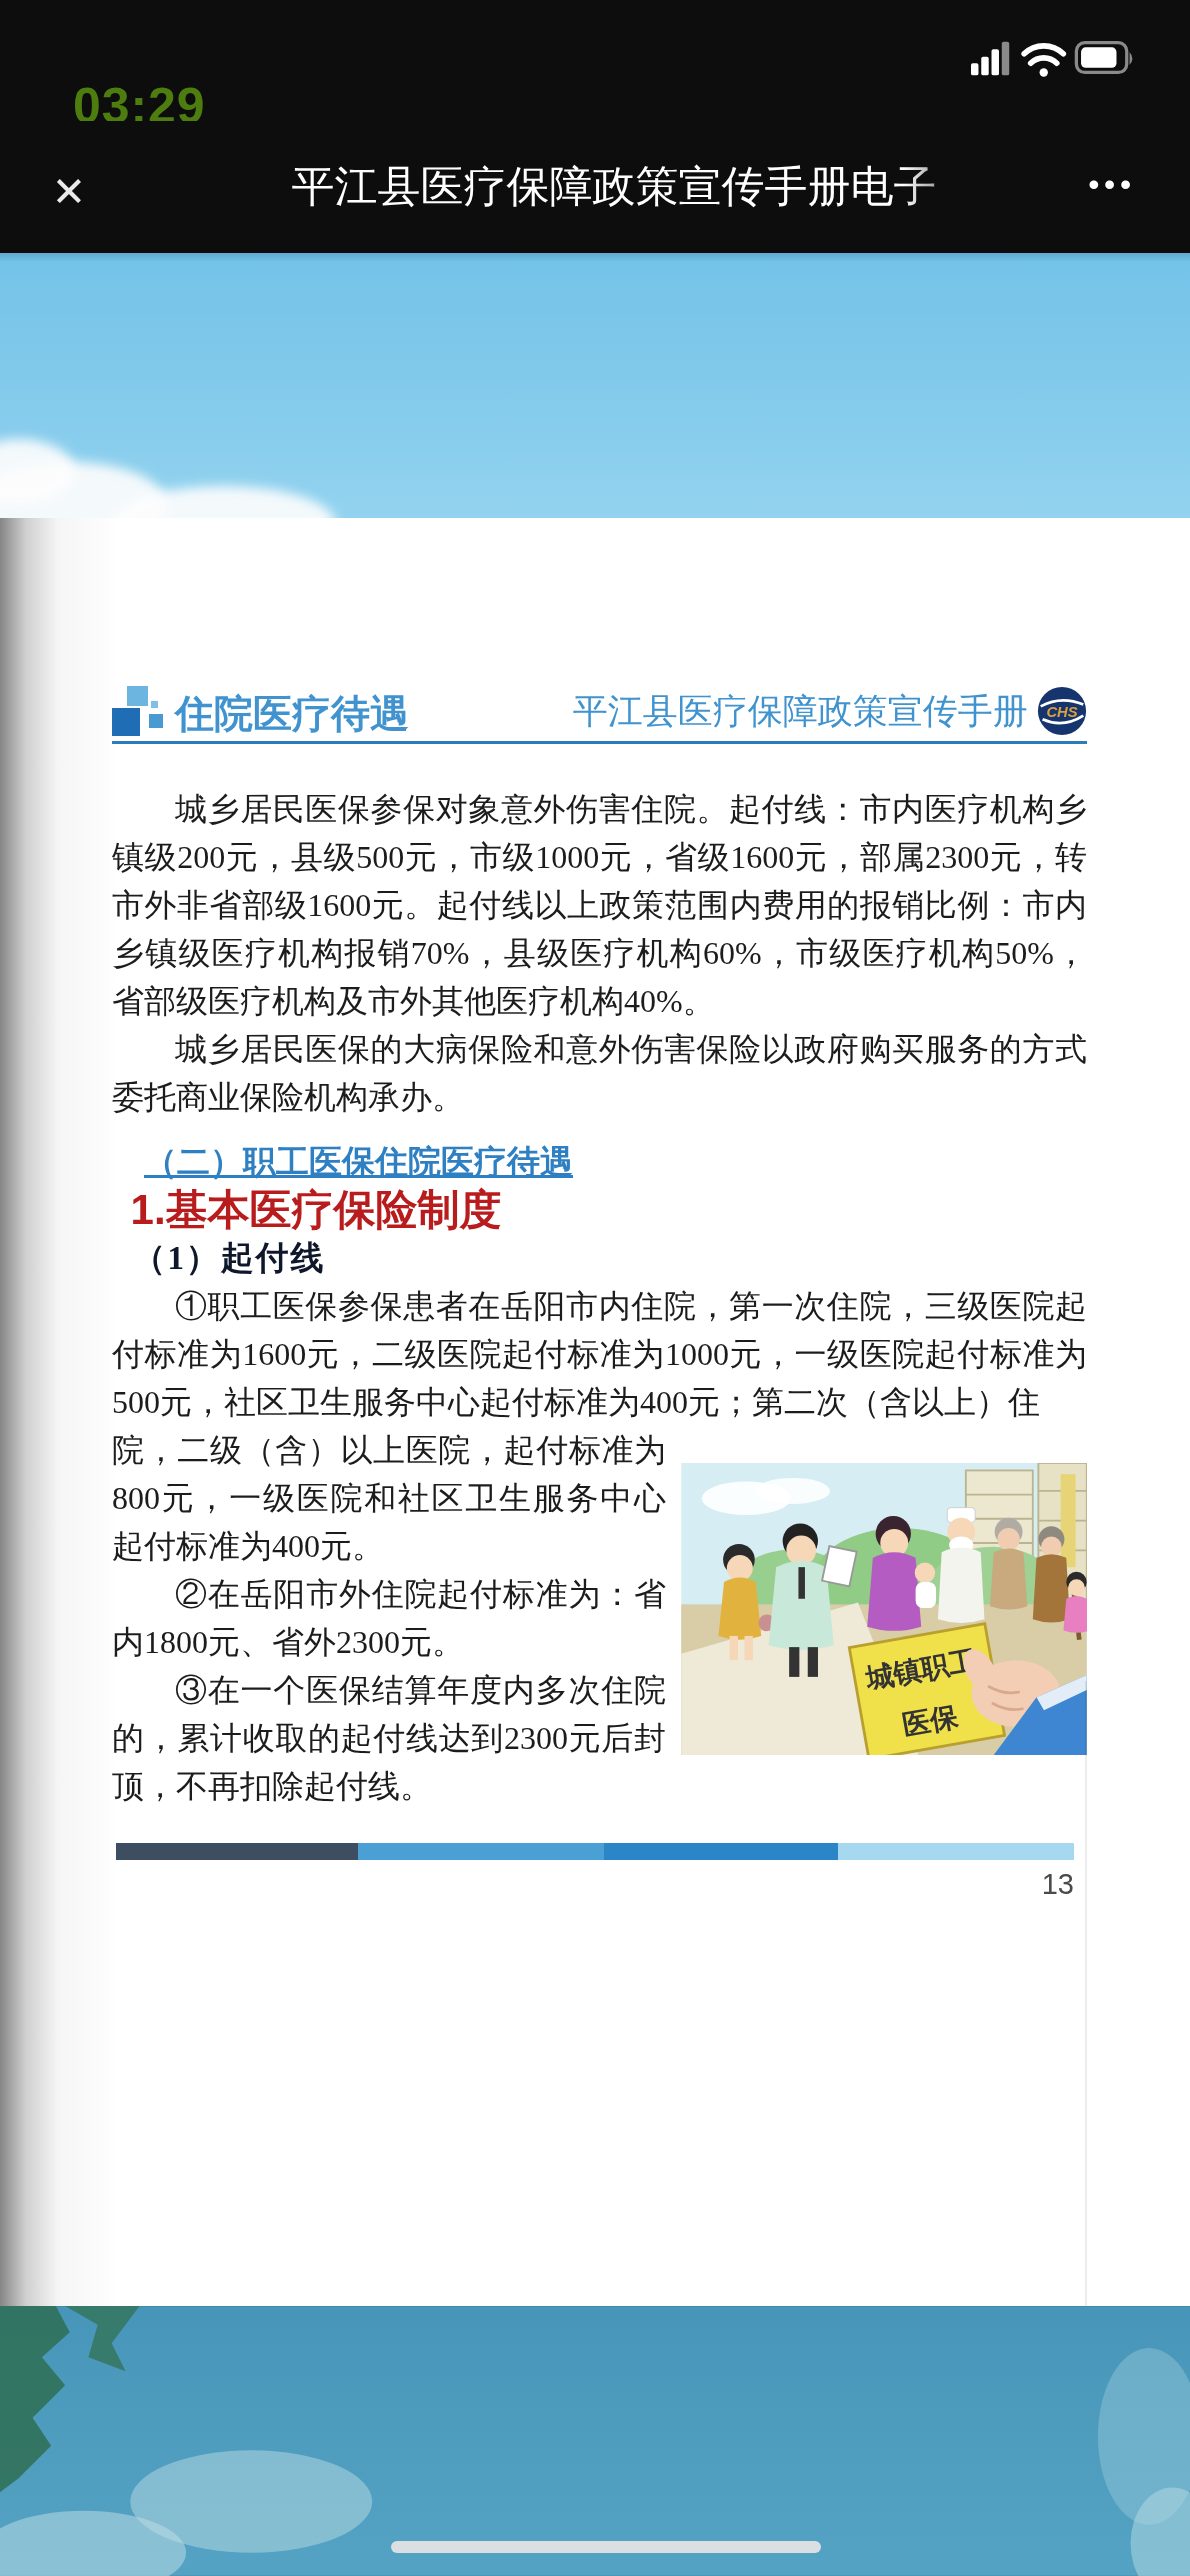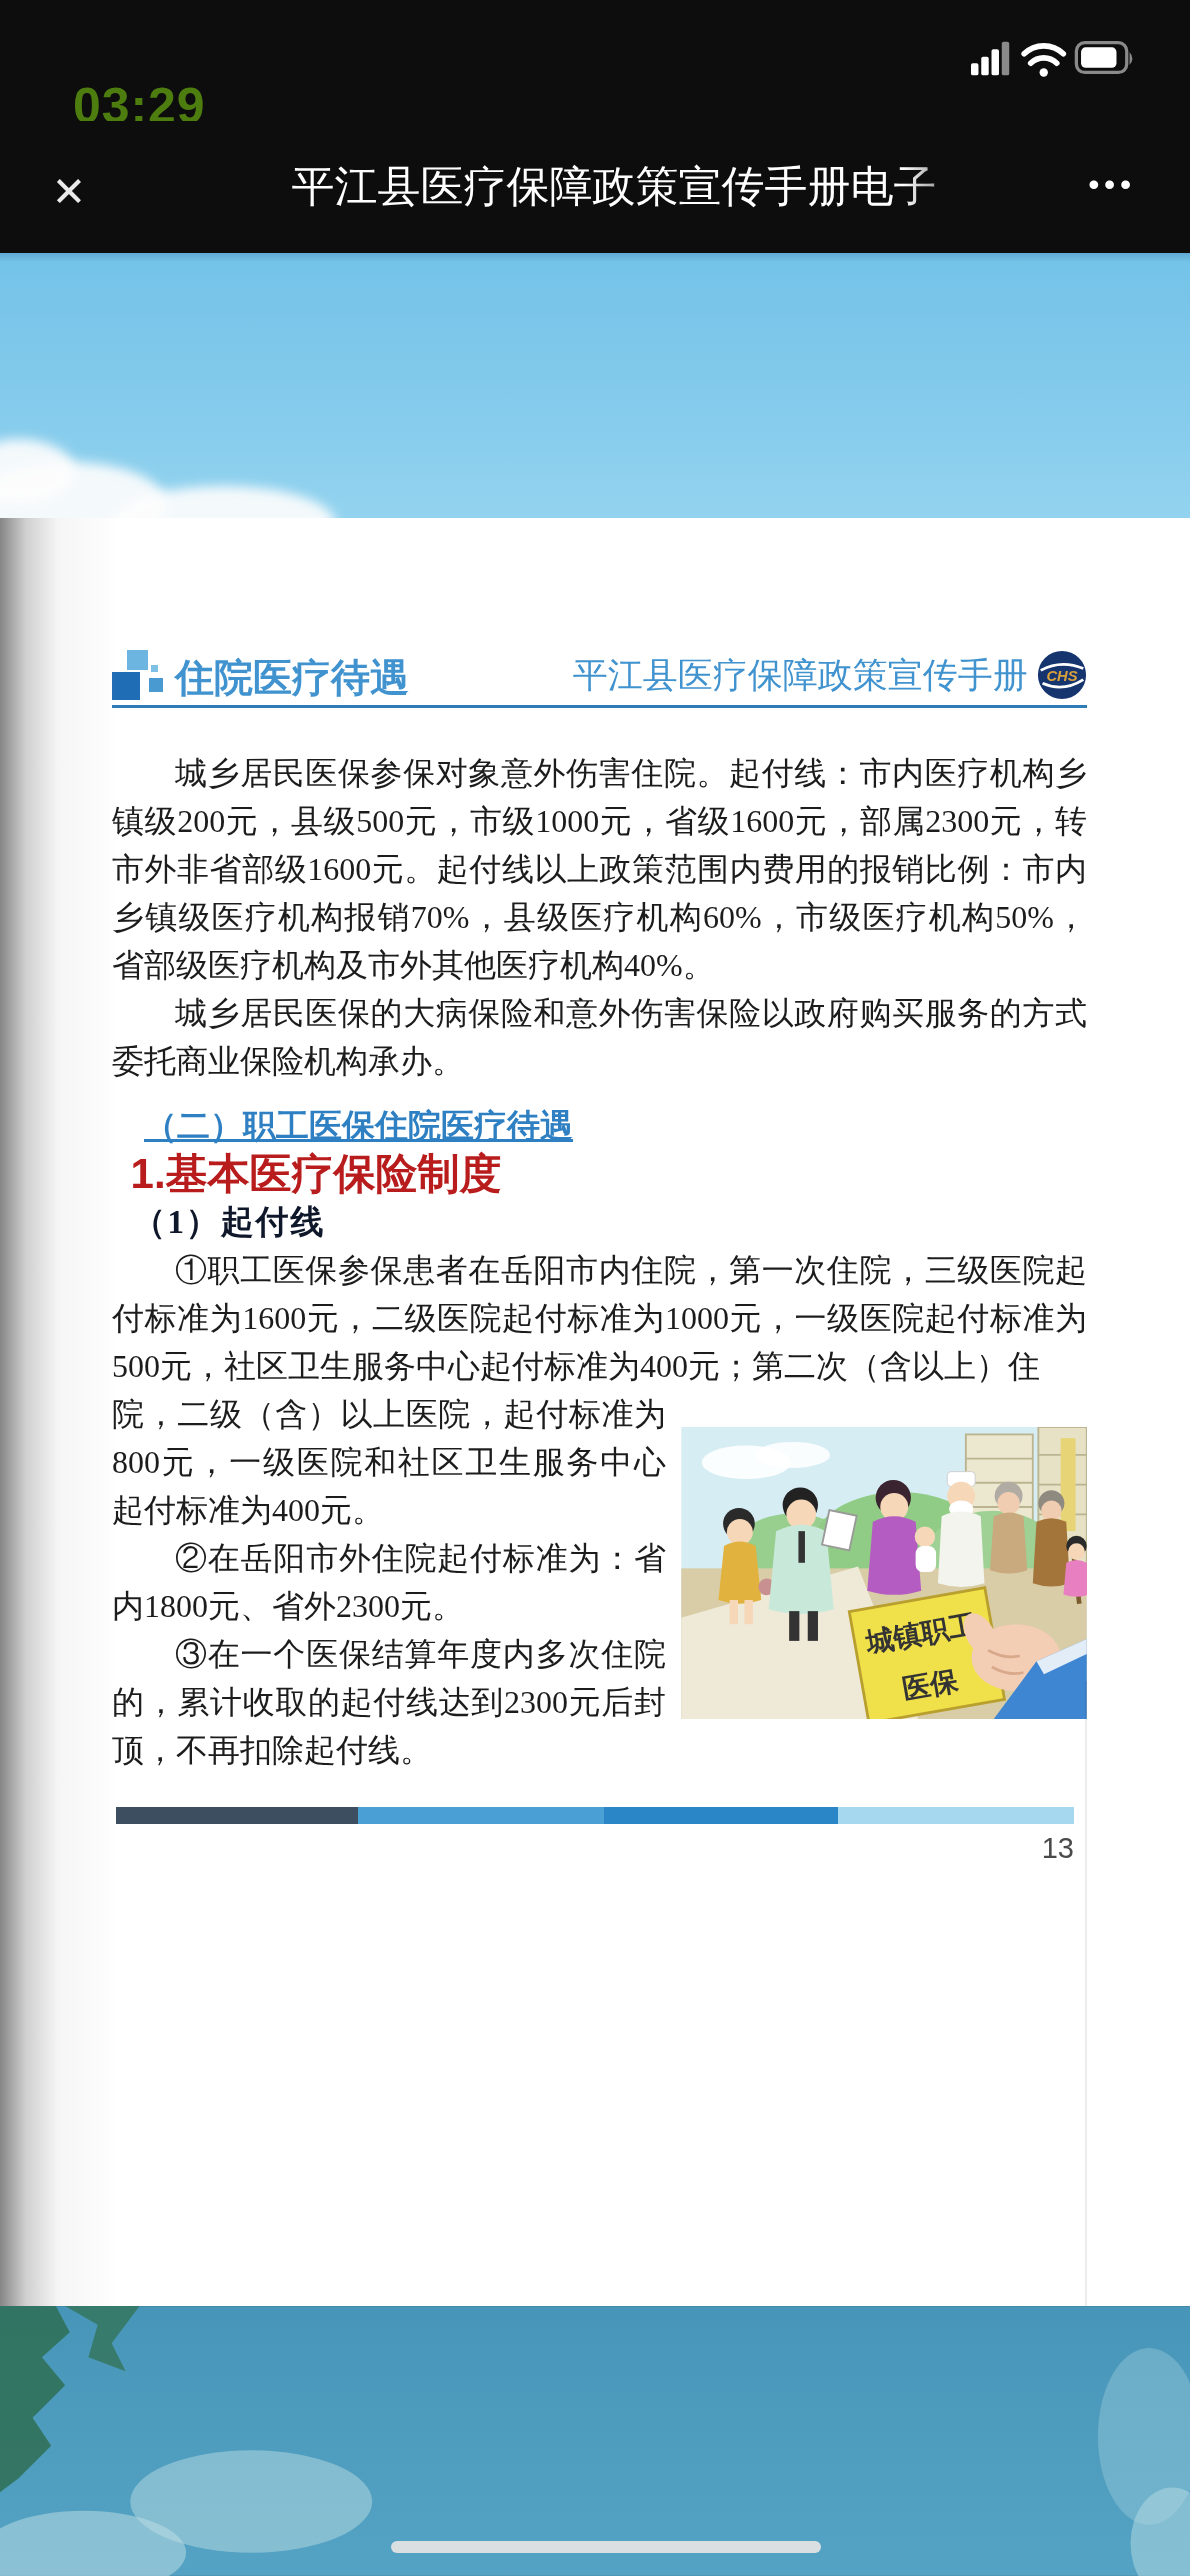--- a/index.html
+++ b/index.html
@@ -26,21 +26,21 @@
     background:linear-gradient(to bottom,#5fa9d4 0,#74c3e8 9.3px,#85cbec 60%,#93d3ef 100%); overflow:hidden; }
   .cloud { position:absolute; background:#fdfdfd; border-radius:50%; filter:blur(5.6px); opacity:.92; }
   .cloud.c1 { left:-28px; top:209px; width:195px; height:84px; }
   .cloud.c2 { left:112px; top:233px; width:223px; height:74px; }
   .cloud.c3 { left:-37px; top:186px; width:112px; height:65px; }
   
   .page { position:absolute; top:518px; left:0; width:1191px; height:1788px; background:#ffffff; }
   .page-curl { position:absolute; left:0; top:0; width:126px; height:100%;
     background:linear-gradient(to right, rgba(60,60,60,.62) 0, rgba(120,120,120,.35) 26px, rgba(190,190,190,.15) 58px, rgba(255,255,255,0) 119px); }
   .page-crease { position:absolute; left:1085px; top:1163px; width:1.9px; height:625px; background:rgba(0,0,0,.07); }
-  .page-inner { position:relative; padding:128px 104px 0 112px; }
+  .page-inner { position:relative; padding:128px 104px 0 112px;margin-top:36px; }
   
   .doc-header { display:flex; align-items:flex-end; justify-content:space-between; height:54px; }
   .doc-header-left { display:flex; align-items:flex-end; }
   .pixel-icon { position:relative; width:52px; height:52px; margin-right:11px; }
   .pixel-icon .sq1 { position:absolute; left:0;  top:24px; width:28px; height:28px; background:#1f6db5; }
   .pixel-icon .sq2 { position:absolute; left:15px; top:1.9px;  width:20.5px; height:20.5px; background:#6cb5e0; }
   .pixel-icon .sq3 { position:absolute; left:37px; top:30px; width:14px; height:14px; background:#4a9ad2; }
   .pixel-icon .sq4 { position:absolute; left:39px; top:16.7px; width:7.4px;  height:7.4px;  background:#7fc0e6; }
   .doc-section-title { color:#4093cf; font-size:39px; font-weight:700; line-height:1.1; }
   .doc-header-right { display:flex; align-items:center; }

